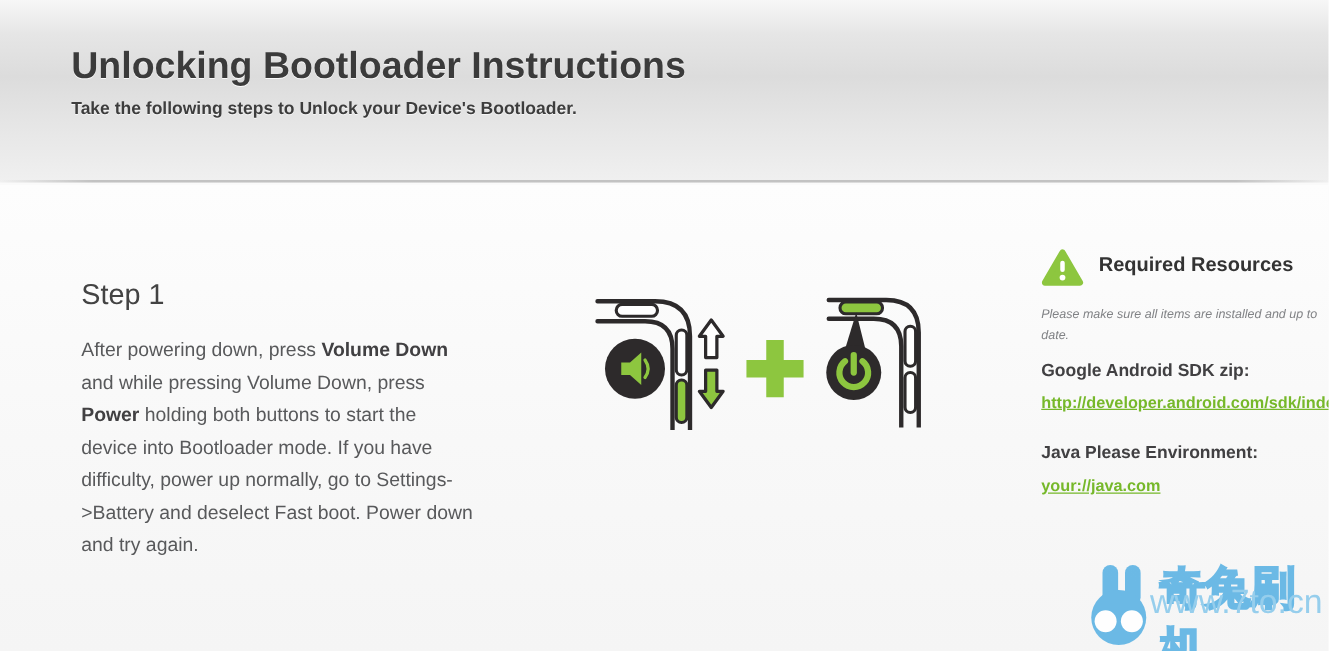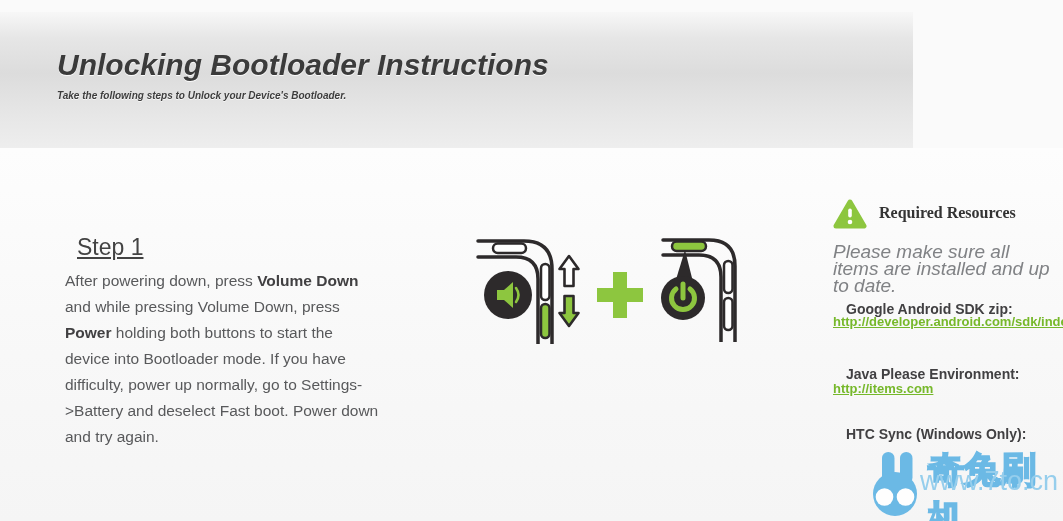--- a/index.html
+++ b/index.html
@@ -3,70 +3,69 @@
 <meta charset="utf-8">
 <style>
   html,body { margin:0; padding:0; }
   body { font-family: "Liberation Sans", sans-serif; background:#fff; }
   .page {
     position:relative; width:1063px; height:521px; overflow:hidden;
     background:#fafafa;
   }
   
   .header {
-    position:absolute; left:0; top:12px; width:913px; height:146px;
+    position:absolute; left:0; top:0; width:1063px; height:146px;
     background:linear-gradient(180deg,#f7f7f7 0%,#e6e6e6 18%,#dcdcdc 42%,#e7e7e7 72%,#f0f0f0 100%);
-    font-style:italic;
   }
   .header::after {
     content:""; position:absolute; left:0; right:0; bottom:0; height:2px;
     background:linear-gradient(90deg, rgba(195,195,195,0) 0%, #c2c2c2 7%, #c2c2c2 93%, rgba(195,195,195,0) 100%);
   }
   .page-title {
     position:absolute; left:57px; top:36px; margin:0;
     font-size:30px; font-weight:bold; color:#3b3b3b; letter-spacing:0;
     text-shadow:0 1px 0 rgba(255,255,255,0.85);
   }
   .page-subtitle {
     position:absolute; left:57px; top:78px; margin:0;
-    font-size:10px; font-weight:bold; color:#3d3d3d;
+    font-size:14px; font-weight:bold; color:#3d3d3d;
     text-shadow:0 1px 0 rgba(255,255,255,0.7);
   }
   
   .main {
     position:absolute; left:0; top:148px; width:1063px; height:373px;
     background:linear-gradient(180deg,#fdfdfd 0%,#f8f8f8 55%,#f5f5f5 100%);
   }
   .step-title {
-    position:absolute; left:65px; top:74px; margin:12px;
-    font-size:23px; font-weight:400; color:#434343;text-decoration:underline;
+    position:absolute; left:65px; top:74px; margin:0;
+    font-size:23px; font-weight:400; color:#434343;
   }
   .step-paragraph {
     position:absolute; left:65px; top:120px; margin:0; width:314px;
     font-size:15.5px; line-height:26px; color:#58595b;
   }
   .step-paragraph b { color:#414042; }
   
   .illu { position:absolute; }
   .illu-volume { left:476px; top:82px; }
   .illu-plus   { left:597px; top:124px; }
   .illu-power  { left:655px; top:80px; }
   
   .resources { position:absolute; left:833px; top:48px; width:232px; height:320px; }
   .res-icon { position:absolute; left:0; top:2px; }
   .res-title {
     position:absolute; left:46px; top:8px; margin:0;
-    font-size:16px; font-weight:bold; color:#333;font-family:Liberation Serif, serif;
+    font-size:16px; font-weight:bold; color:#333;
   }
   .res-note {
     position:absolute; left:0; top:47px; margin:0; width:225px;
-    font-size:19px; font-style:italic; color:#808285; line-height:17px;
+    font-size:10px; font-style:italic; color:#808285; line-height:17px;
   }
   .res-label {
-    position:absolute; left:0; margin:13px;
+    position:absolute; left:0; margin:0;
     font-size:14px; font-weight:bold; color:#414042;
   }
   .res-link {
     position:absolute; left:0;
     font-size:13px; font-weight:bold; color:var(--link_green,#76b82a);
     text-decoration:underline; cursor:pointer; white-space:nowrap;
   }
   
   .watermark { position:absolute; left:860px; top:300px; width:203px; height:72px; opacity:0.9; }
   .wm-rabbit { position:absolute; left:3px; top:4px; }
@@ -135,23 +134,22 @@
         <rect x="15.2" y="10.5" width="3.6" height="9" rx="1.8" fill="#fff"></rect>
         <circle cx="17" cy="24" r="2.3" fill="#fff"></circle>
       </svg>
       <h3 class="res-title">Required Resources</h3>
       <p class="res-note">Please make sure all items are installed and up to date.</p>
 
       <p class="res-label" style="top:92px">Google Android SDK zip:</p>
       <a class="res-link" style="top:118px">http://developer.android.com/sdk/index</a>
 
       <p class="res-label" style="top:157px">Java Please Environment:</p>
-      <a class="res-link" style="top:185px">http://items.com</a>
+      <a class="res-link" style="top:185px">your://java.com</a>
 
-      <p class="res-label" style="top:217px">HTC Sync (Windows Only):</p>
     </div>
 
     <div class="watermark">
       <svg class="wm-rabbit" width="64" height="64" viewBox="0 0 64 64">
         <rect x="19" y="0" width="12.5" height="32" rx="6.2" fill="var(--watermark_blue,#5db3e4)"></rect>
         <rect x="37" y="0" width="12.5" height="32" rx="6.2" fill="var(--watermark_blue,#5db3e4)"></rect>
         <circle cx="32" cy="42" r="22" fill="var(--watermark_blue,#5db3e4)"></circle>
         <circle cx="21.5" cy="45" r="8.8" fill="#fff"></circle>
         <circle cx="42.5" cy="45" r="8.8" fill="#fff"></circle>
       </svg>

